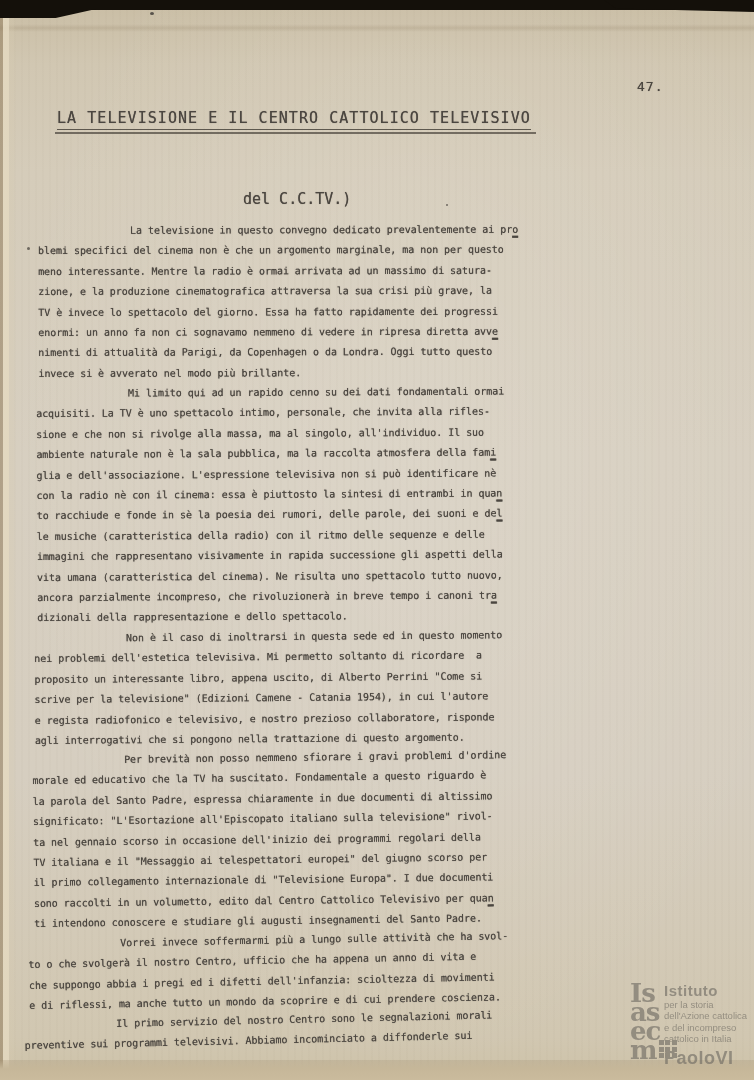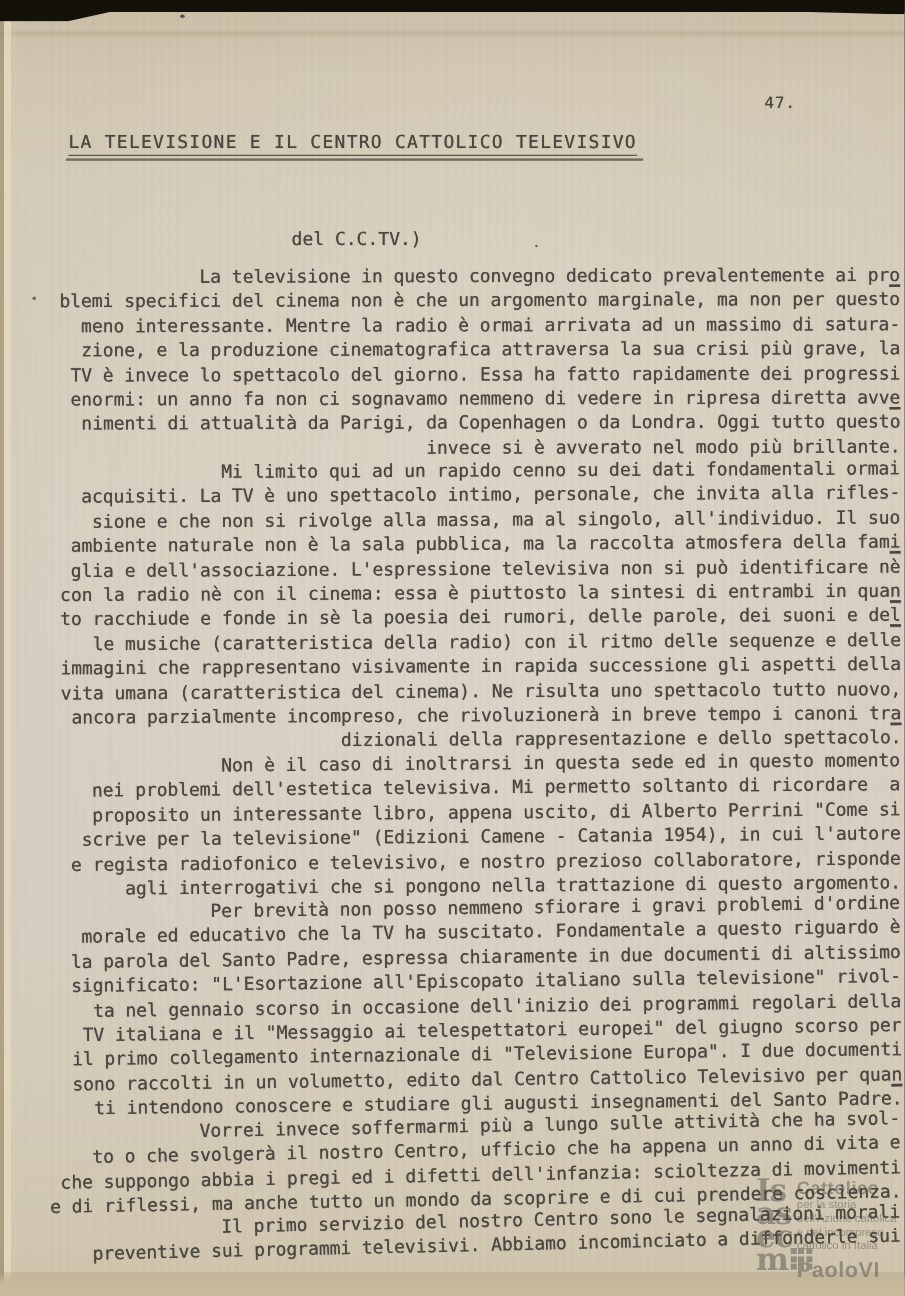--- a/index.html
+++ b/index.html
@@ -47,21 +47,21 @@
   .doc-title{
     position:absolute;left:57px;top:109px;
     font-size:15px;letter-spacing:1.05px;white-space:pre;
     padding-bottom:2px;border-bottom:1.7px solid rgba(72,67,59,.85);
   }
   .doc-title::after{
     content:"";position:absolute;left:-2px;right:-5px;bottom:-4.6px;height:1.7px;
     background:rgba(72,67,59,.7);
   }
   .byline{position:absolute;left:243px;top:146px;font-size:15px;line-height:21.5px;white-space:pre;}
-  .doc-body{position:absolute;left:24px;top:221px;width:726px;font-size:15px;letter-spacing:-.05px;text-align:right;}
+  .doc-body{position:absolute;left:24px;top:221px;width:726px;font-size:10px;letter-spacing:-.05px;}
   .para{transform-origin:left top;}
   .para .line{white-space:pre;height:20.4px;line-height:20.4px;}
   .para .line.first{padding-left:92px;}
   .para:nth-child(1){margin-left:14px;transform:rotate(-.15deg);}
   .para:nth-child(2){margin-left:12px;transform:rotate(-.3deg);}
   .para:nth-child(3){margin-left:10px;transform:rotate(-.45deg);}
   .para:nth-child(4){margin-left:8px;transform:rotate(-.7deg);}
   .para:nth-child(5){margin-left:4px;transform:rotate(-1.05deg);}
   .para:nth-child(6){margin-left:0;transform:rotate(-1.3deg);}
   .tail-underline{text-decoration:underline;text-decoration-thickness:1.6px;text-underline-offset:3px;}
@@ -106,21 +106,21 @@
           <i></i>
           <i></i>
           <i></i>
           <i></i>
           <i></i>
           <i></i>
         </span>
     </div>
   </div>
   <div class="wm-text">
-    <div class="wm-line-istituto">Cattolico</div>
+    <div class="wm-line-istituto">Istituto</div>
     <div class="wm-line-small">per la storia</div>
     <div class="wm-line-small">dell'Azione cattolica</div>
     <div class="wm-line-small">e del incompreso</div>
     <div class="wm-line-small">cattolico in Italia</div>
     <div class="wm-line-paolovi">PaoloVI</div>
   </div>
 </div>
 
 <div class="tw page-number">47.</div>
 <div class="tw doc-title">LA TELEVISIONE E IL CENTRO CATTOLICO TELEVISIVO</div>

